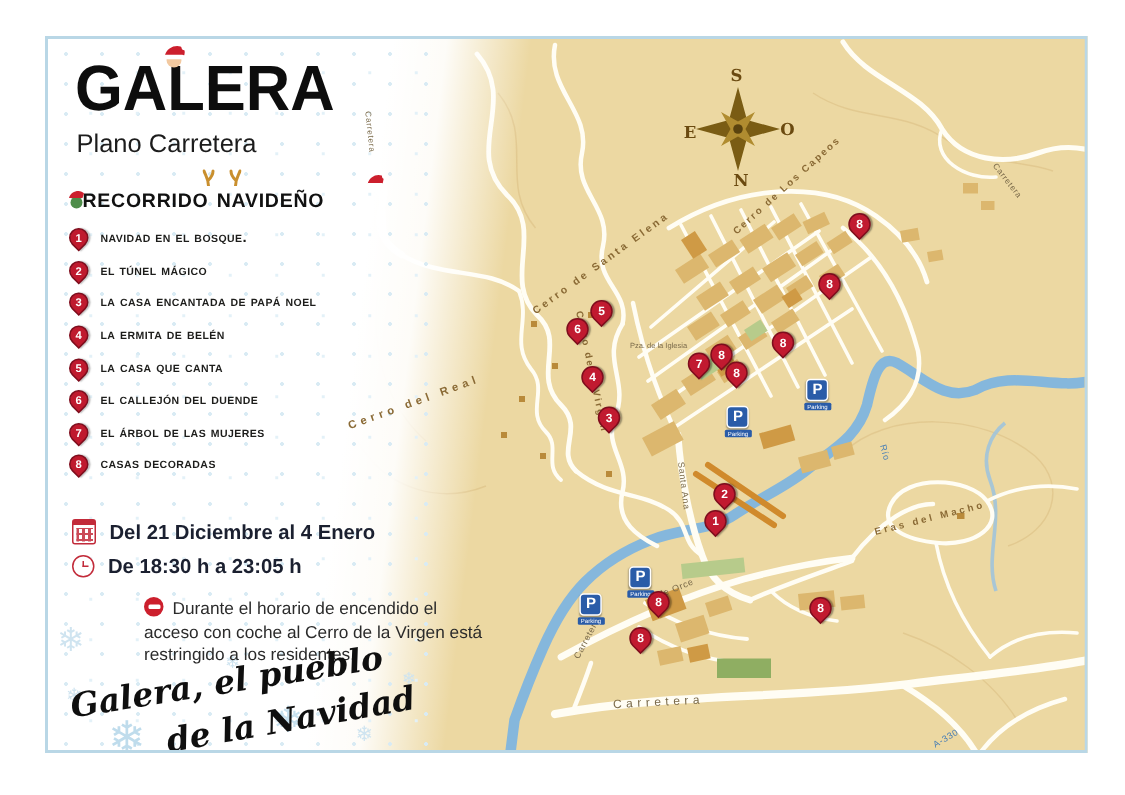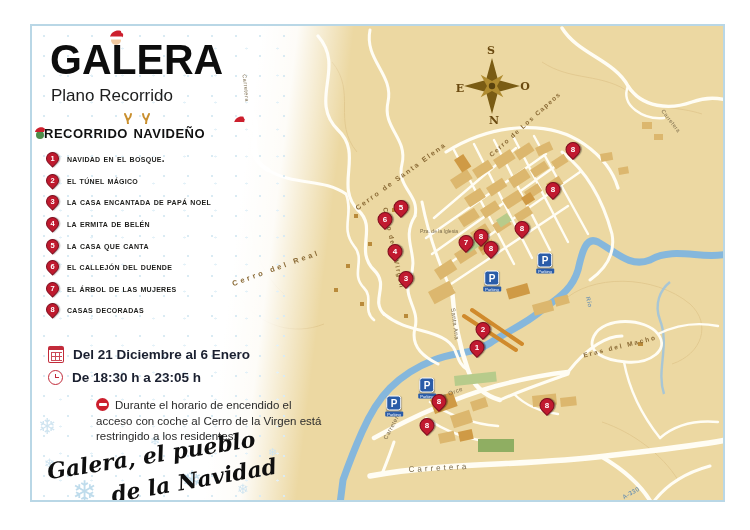--- a/index.html
+++ b/index.html
@@ -17,21 +17,21 @@
     background-position:13px 9px;}
   #markers{position:absolute;left:0;top:0;width:100%;height:100%;z-index:3;}
   #sidebar{position:absolute;left:0;top:0;width:340px;height:100%;z-index:4;}
 
   
   .title{position:absolute;left:18px;top:10px;font-size:41px;font-weight:bold;color:#0d0d0d;
     letter-spacing:0px;transform:scaleY(1.04);}
   .subtitle{position:absolute;left:19px;top:60px;font-size:17px;color:#1c1c1c;}
   .heading{position:absolute;left:12px;top:96px;font-size:18px;font-weight:bold;color:#111;
     font-variant:small-caps;text-transform:lowercase;letter-spacing:.5px;}
-  .heading-wrap{position:absolute;left:0;top:0;width:340px;height:130px;}
+  .heading-wrap{position:absolute;left:11px;top:0;width:340px;height:130px;}
   .legend{position:absolute;left:14px;top:126px;margin:0;padding:0;list-style:none;}
   .legend li{display:flex;align-items:center;gap:8px;height:13.5px;margin-bottom:8.1px;}
   .legend .txt{font-size:10px;font-weight:bold;color:#1d1d1b;font-variant:small-caps;
     text-transform:lowercase;letter-spacing:.3px;white-space:nowrap;}
   .lpin{width:11px;height:11px;background:#bf1a2e;border:1px solid #7e0d1d;
     border-radius:50% 50% 50% 0;transform:rotate(-45deg);flex:0 0 auto;position:relative;
     box-shadow:1px 1px 1px rgba(0,0,0,.25);}
   .lpin span{position:absolute;inset:0;display:flex;align-items:center;justify-content:center;
     transform:rotate(45deg);color:#fff;font-size:7.5px;font-weight:bold;}
   .sched{position:absolute;left:16px;top:320px;}
@@ -313,21 +313,21 @@
     <span class="flake" style="left:118px;top:408px;font-size:12px;">❄</span>
 
     <div class="title">GALERA</div>
 
     <svg class="hd-ico" style="left:74px;top:2px;" width="20" height="18" viewBox="0 0 20 18">
       <circle cx="10" cy="12" r="5" fill="#f2c9a0"></circle>
       <path d="M4,9 C5,3 13,1 16,4 C18,6 17,9 16,10 L4,10 Z" fill="#cc1f2d"></path>
       <rect x="3" y="8.5" width="14" height="3" rx="1.5" fill="#fff"></rect>
       <circle cx="17" cy="3.5" r="2" fill="#fff"></circle>
     </svg>
-    <div class="subtitle">Plano Recorrido</div>
+    <div class="subtitle">Plano Carretera</div>
 
     <div class="heading-wrap">
 
       <svg class="hd-ico" style="left:2px;top:100px;" width="12" height="14" viewBox="0 0 12 14">
         <circle cx="6" cy="9" r="4" fill="#4e8d4a"></circle>
         <path d="M1,6 C2,1 9,0 11,3 L10,6 Z" fill="#cc1f2d"></path>
       </svg>
 
       <svg class="hd-ico" style="left:92px;top:86px;" width="26" height="12" viewBox="0 0 26 12">
         <g stroke="#c98f2e" stroke-width="2" fill="none" stroke-linecap="round">
@@ -391,21 +391,21 @@
             <span class="lpin">
               <span>8</span>
             </span>
             <span class="txt">Casas decoradas</span>
           </li>
     </ul>
 
     <div class="sched">
       <div class="srow">
         <span class="cal"></span>
-        <span class="stx">Del 21 Diciembre al 6 Enero</span>
+        <span class="stx">Del 21 Diciembre al 4 Enero</span>
       </div>
       <div class="srow">
         <span class="clk"></span>
         <span class="stx">De 18:30 h a 23:05 h</span>
       </div>
     </div>
 
     <div class="notice"><span class="noentry"></span><span>Durante el horario de encendido el acceso con coche al Cerro de la Virgen está restringido a los residentes.</span></div>
 
     <div class="tagline tag1">Galera, el pueblo</div>

